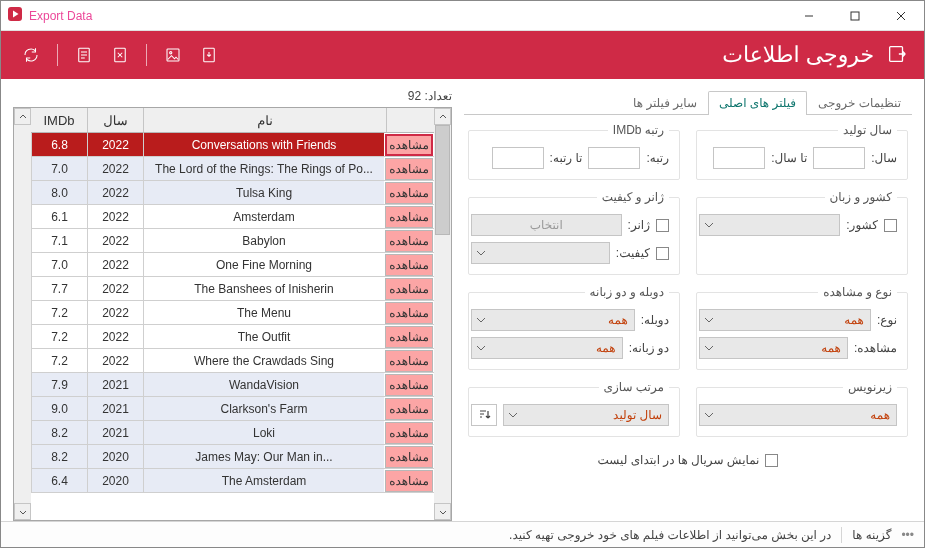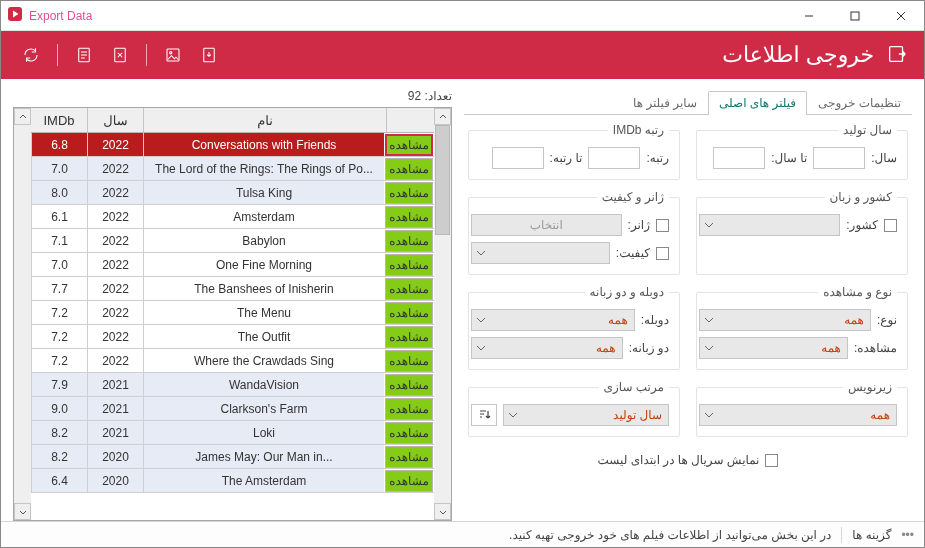--- a/index.html
+++ b/index.html
@@ -168,21 +168,21 @@
     direction: rtl;
   }
   .gr .cell {
     border-left:1px solid #cfcfcf;
     display:flex; align-items:center; justify-content:center;
     overflow:hidden; white-space:nowrap; text-overflow:ellipsis;
     padding: 0 4px;
     color:#333;
   }
   .gr .cell.name-cell { justify-content:center; }
-  .gr .cell.view-cell { background:#84cc16; border:1px solid #b7b7b7; margin:1px; height:22px; }
+  .gr .cell.view-cell { background:#fca5a5; border:1px solid #b7b7b7; margin:1px; height:22px; }
   .gr.selected .cell:not(.view-cell){ background:#b91c1c; color:#fff; }
   .gr.selected .cell.view-cell { outline:2px solid #cf2a46; outline-offset:-2px; }
   .gr.alt .cell:not(.view-cell){ background:#e7ebf5; }
   .statusbar {
     height:26px; border-top:1px solid #d5d5d5;
     display:flex; align-items:center; direction:rtl;
     padding: 0 10px; gap:10px; color:#444;
     background:#fdfdfd;
   }
   .status-dots { color:#888; }

